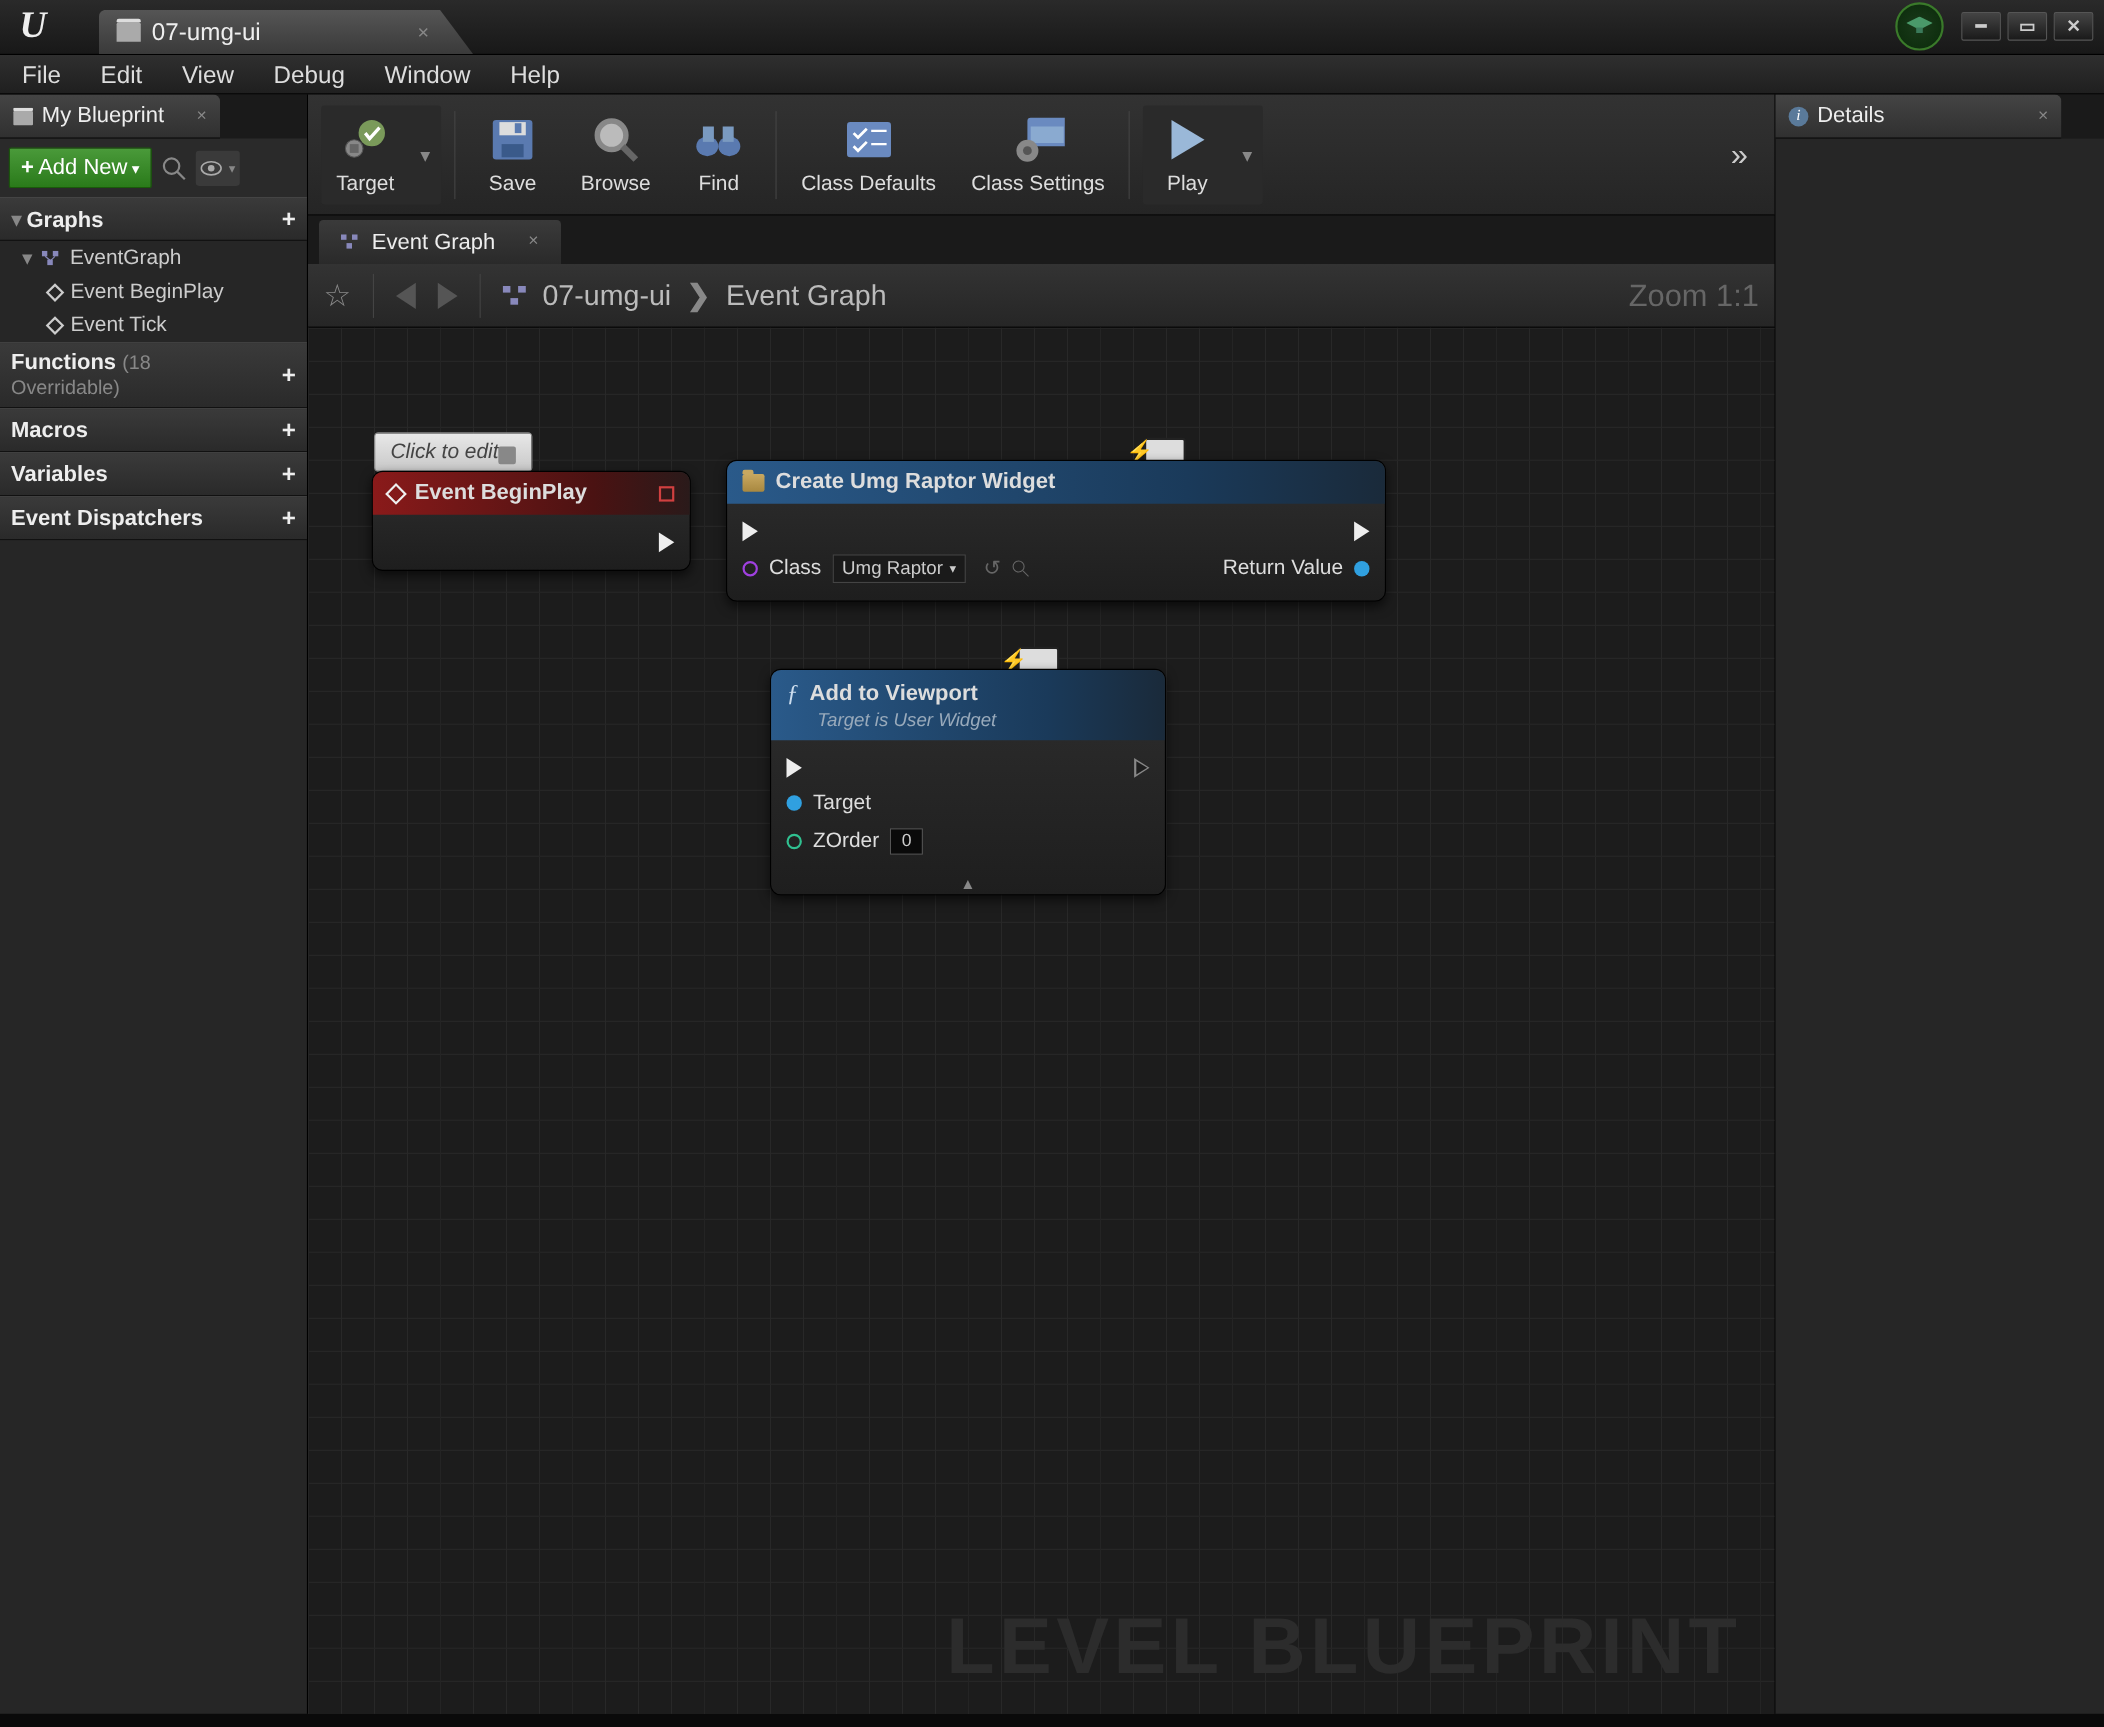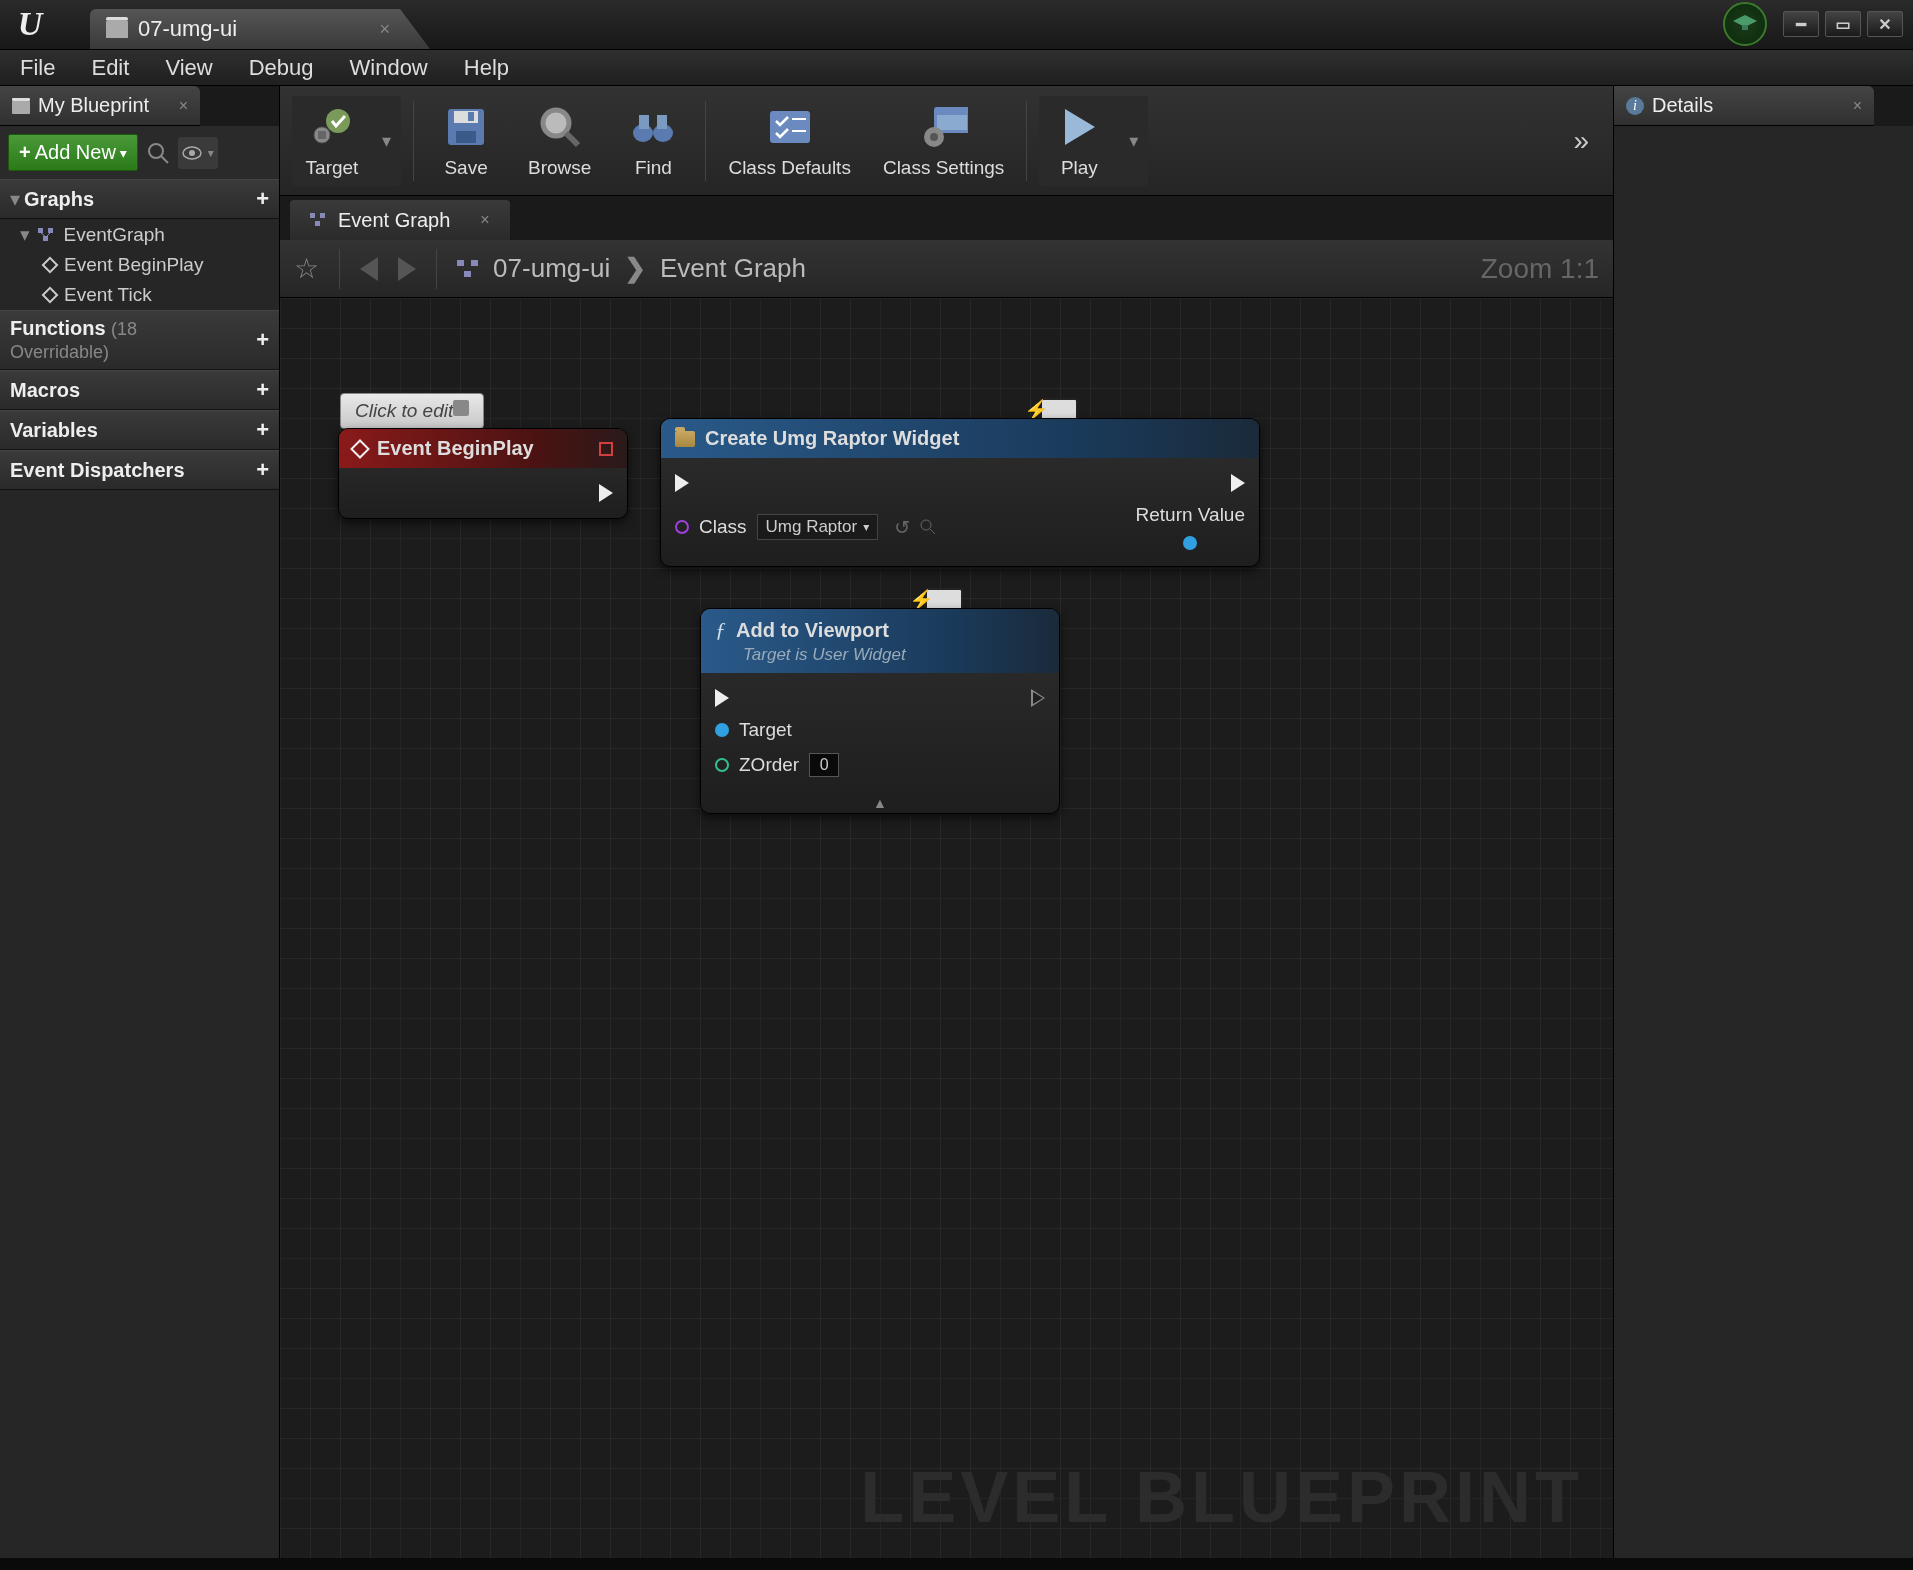--- a/index.html
+++ b/index.html
@@ -80,35 +80,35 @@
 
 .node{position:absolute;background:linear-gradient(#2e2e2e,#1e1e1e);border:1px solid #000;border-radius:10px;box-shadow:0 4px 10px rgba(0,0,0,0.6);color:#ddd;}
 .node-header{padding:8px 14px;display:flex;align-items:center;gap:10px;border-radius:9px 9px 0 0;font-size:20px;}
 .node-header.red{background:linear-gradient(90deg,#8a1a1a,#4a1212 70%,#2a1a1a);}
 .node-header.blue{background:linear-gradient(90deg,#2a5a8a,#1a3a5a 70%,#1a2a3a);}
 .node-header.bluef{background:linear-gradient(90deg,#2a5a8a,#1a3a5a 70%,#1a2a3a);}
 .node-body{padding:10px 14px;}
 .node-row{display:flex;align-items:center;justify-content:flex-start;padding:6px 0;gap:16px;}
 .pin{display:flex;align-items:center;gap:10px;font-size:19px;}
 .pin-left{justify-content:flex-start;}
-.pin-right{justify-content:flex-end;margin-left:auto;flex-direction:column;}
+.pin-right{justify-content:flex-end;margin-left:auto;}
 .exec-pin{width:0;height:0;border-top:9px solid transparent;border-bottom:9px solid transparent;border-left:14px solid #eee;}
 .exec-pin.hollow{border-left-color:transparent;position:relative;}
 .exec-pin.hollow::before{content:'';position:absolute;left:-14px;top:-9px;width:0;height:0;border-top:9px solid transparent;border-bottom:9px solid transparent;border-left:14px solid #888;}
 .exec-pin.hollow::after{content:'';position:absolute;left:-12px;top:-6px;width:0;height:0;border-top:6px solid transparent;border-bottom:6px solid transparent;border-left:10px solid #1e1e1e;}
 .data-pin{width:14px;height:14px;border-radius:50%;}
 .data-pin.purple{border:2px solid #a040e0;}
 .data-pin.blue{border:2px solid #30a0e0;}
 .data-pin.bluef{background:#30a0e0;}
 .data-pin.teal{border:2px solid #30c090;}
 .pin-select{background:#1a1a1a;border:1px solid #444;padding:2px 8px;font-size:17px;color:#ccc;display:flex;align-items:center;gap:6px;}
 .pin-input{background:#0a0a0a;border:1px solid #555;width:30px;height:24px;color:#ccc;text-align:center;font-size:16px;}
 .node-footer-arrow{text-align:center;padding:2px;color:#888;font-size:14px;}
 
-.tooltip{position:absolute;background:linear-gradient(#e8e8e8,#c8c8c8);color:#444;padding:6px 14px;border-radius:4px;font-size:19px;font-style:italic;display:flex;align-items:flex-start;border:1px solid #888;}
+.tooltip{position:absolute;background:linear-gradient(#e8e8e8,#c8c8c8);color:#444;padding:6px 14px;border-radius:4px;font-size:19px;font-style:italic;display:flex;align-items:flex-end;border:1px solid #888;}
 .pin-icon-tt{width:16px;height:16px;background:#888;border-radius:2px;}
 
 .monitor-icon{position:absolute;width:38px;height:30px;background:#ddd;border:2px solid #222;border-radius:3px;}
 .monitor-icon::after{content:'';position:absolute;left:10px;right:10px;bottom:-6px;height:4px;background:#222;}
 .bolt{position:absolute;font-size:20px;color:#ddd;}
 
 .red-sq{width:14px;height:14px;border:2px solid #d04040;margin-left:auto;}
 .diamond-hdr{width:14px;height:14px;border:2px solid #eee;transform:rotate(45deg);}
 .folder-ic{width:20px;height:16px;background:linear-gradient(#c8a860,#a88840);border-radius:2px;position:relative;}
 .folder-ic::before{content:'';position:absolute;top:-4px;left:0;width:10px;height:4px;background:#c8a860;border-radius:2px 2px 0 0;}

